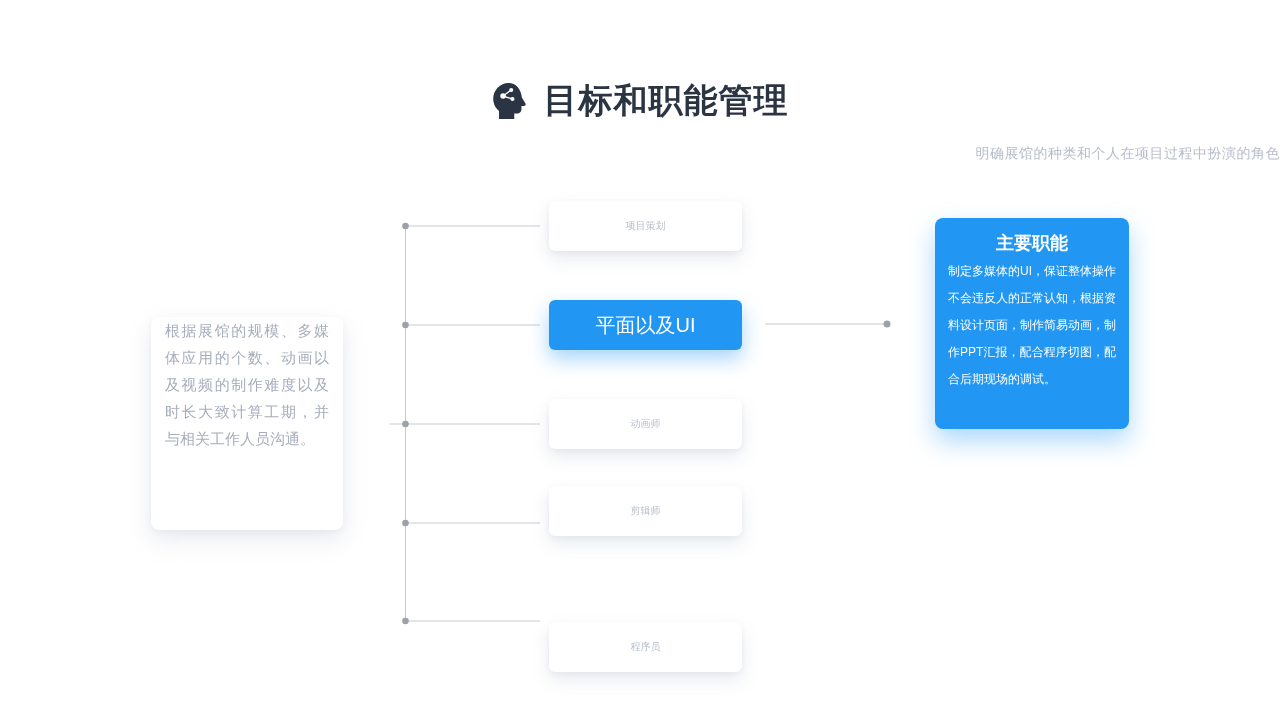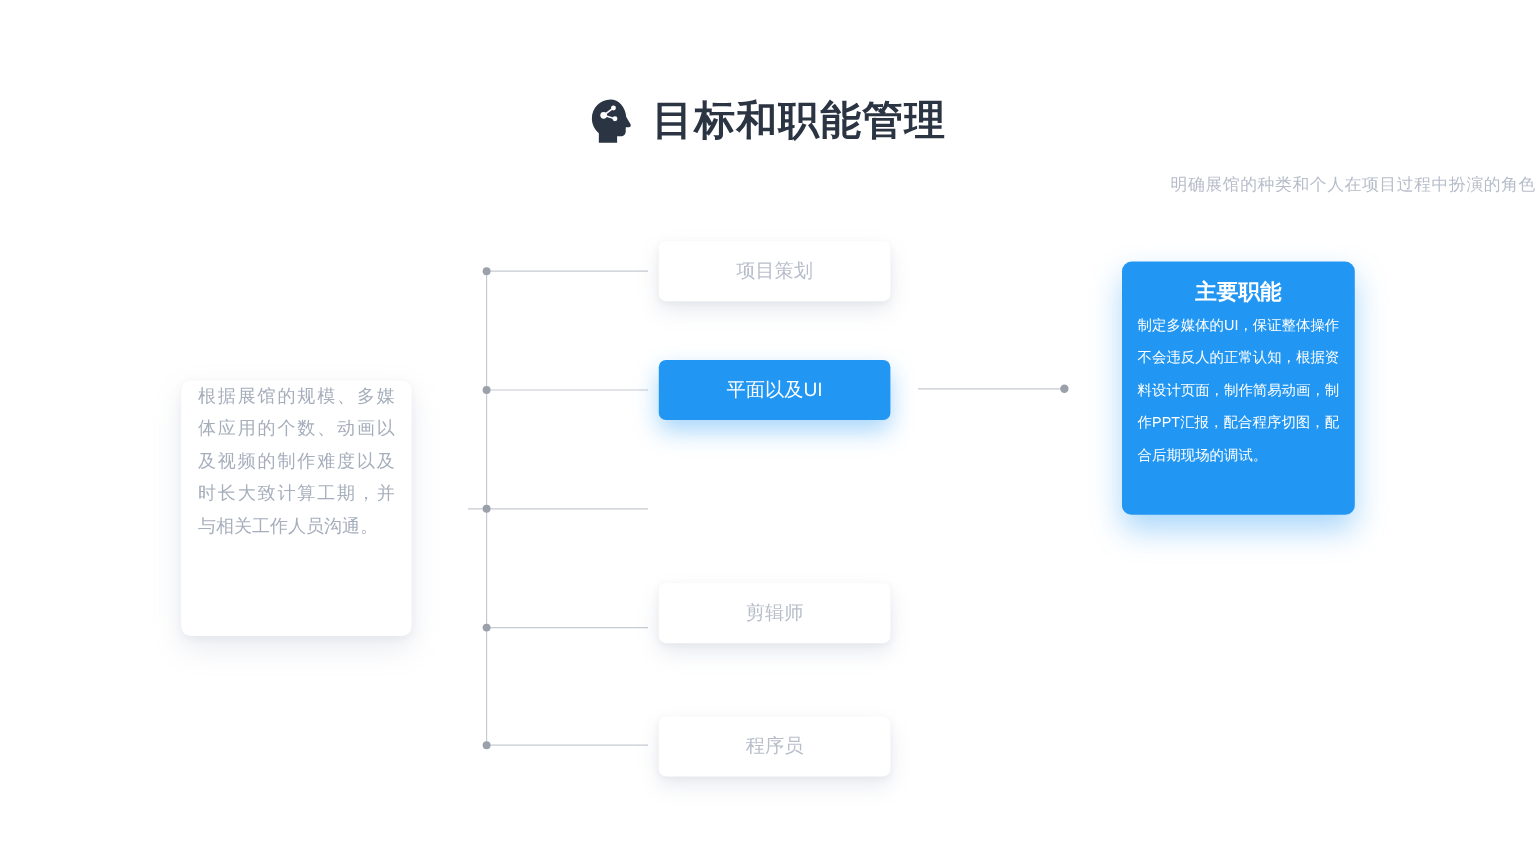--- a/index.html
+++ b/index.html
@@ -74,32 +74,32 @@
   .role-box {
     position: absolute;
     left: 549px;
     width: 193px; height: 50px;
     background: #ffffff;
     border-radius: 6px;
     box-shadow: 0 8px 18px rgba(145,157,178,0.20), 0 2px 5px rgba(145,157,178,0.10);
     display: flex;
     align-items: center;
     justify-content: center;
-    font-size: 16px;
+    font-size: 10px;
     color: #b7beca;
   }
   .role-box.r1 { top: 201px; }
   .role-box.r2 { top: 300px; }
   .role-box.r3 { top: 399px; }
   .role-box.r4 { top: 486px; }
-  .role-box.r5 { top: 597px; }
+  .role-box.r5 { top: 622px; }
   .role-box.active {
     background: #2196f3;
     color: #ffffff;
-    font-size: 16px;
+    font-size: 20px;
     box-shadow: 0 9px 20px rgba(33,150,243,0.40);
   }
 
   
   .detail-panel {
     position: absolute;
     left: 935px; top: 218px;
     width: 194px; height: 211px;
     background: #2196f3;
     border-radius: 8px;
@@ -163,20 +163,23 @@
   <div class="left-card">
     <p>根据展馆的规模、多媒体应用的个数、动画以及视频的制作难度以及时长大致计算工期，并与相关工作人员沟通。</p>
   </div>
 
   <div class="role-box r1">
     <span>项目策划</span>
   </div>
   <div class="role-box r2 active">
     <span>平面以及UI</span>
   </div>
+  <div class="role-box r3">
+    <span>动画师</span>
+  </div>
   <div class="role-box r4">
     <span>剪辑师</span>
   </div>
   <div class="role-box r5">
     <span>程序员</span>
   </div>
 
   <div class="detail-panel">
     <h2>主要职能</h2>
     <p>制定多媒体的UI，保证整体操作不会违反人的正常认知，根据资料设计页面，制作简易动画，制作PPT汇报，配合程序切图，配合后期现场的调试。</p>

